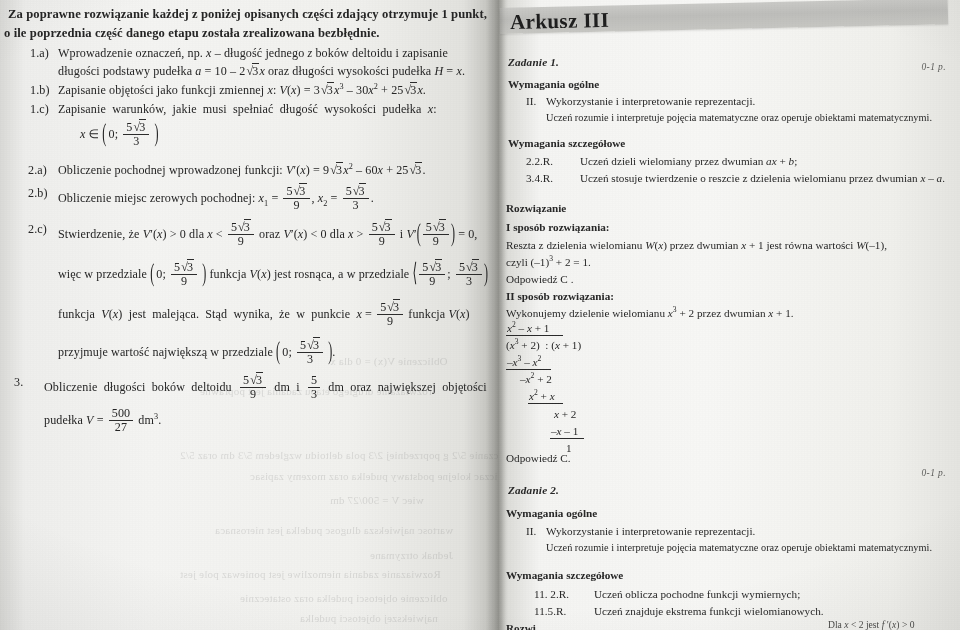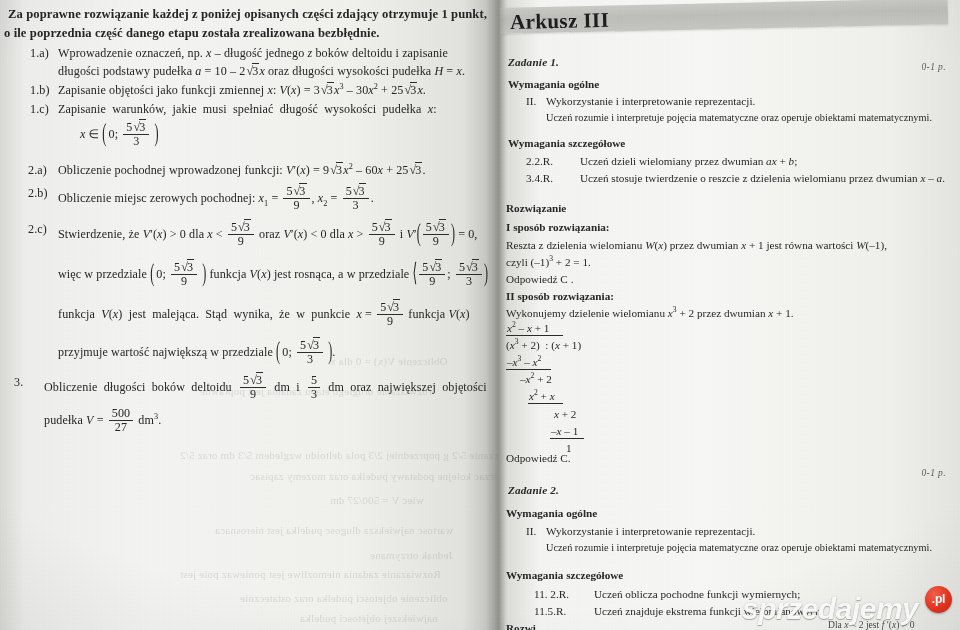--- a/index.html
+++ b/index.html
@@ -264,20 +264,14 @@
     <div class="ln" style="left:96px;top:605px;">Uczeń znajduje ekstrema funkcji wielomianowych.</div>
 
     <div class="ln h-sec" style="left:8px;top:622px;">Rozwi</div>
     <div class="ln" style="left:330px;top:619px;font-size:9.6px;color:#4a4a48;">Dla <i>x</i> &lt; 2 jest <i>f</i> ′(<i>x</i>) &gt; 0</div>
   </div>
 
   <div class="gutter"></div>
   <div class="vignette"></div>
   <div class="grain"></div>
 
-  <div class="wm">
-    <div class="wm-text">sprzedajemy</div>
-    <div class="wm-badge">
-      <span>.pl</span>
-    </div>
-  </div>
 
 </div>
 
 </body></html>

